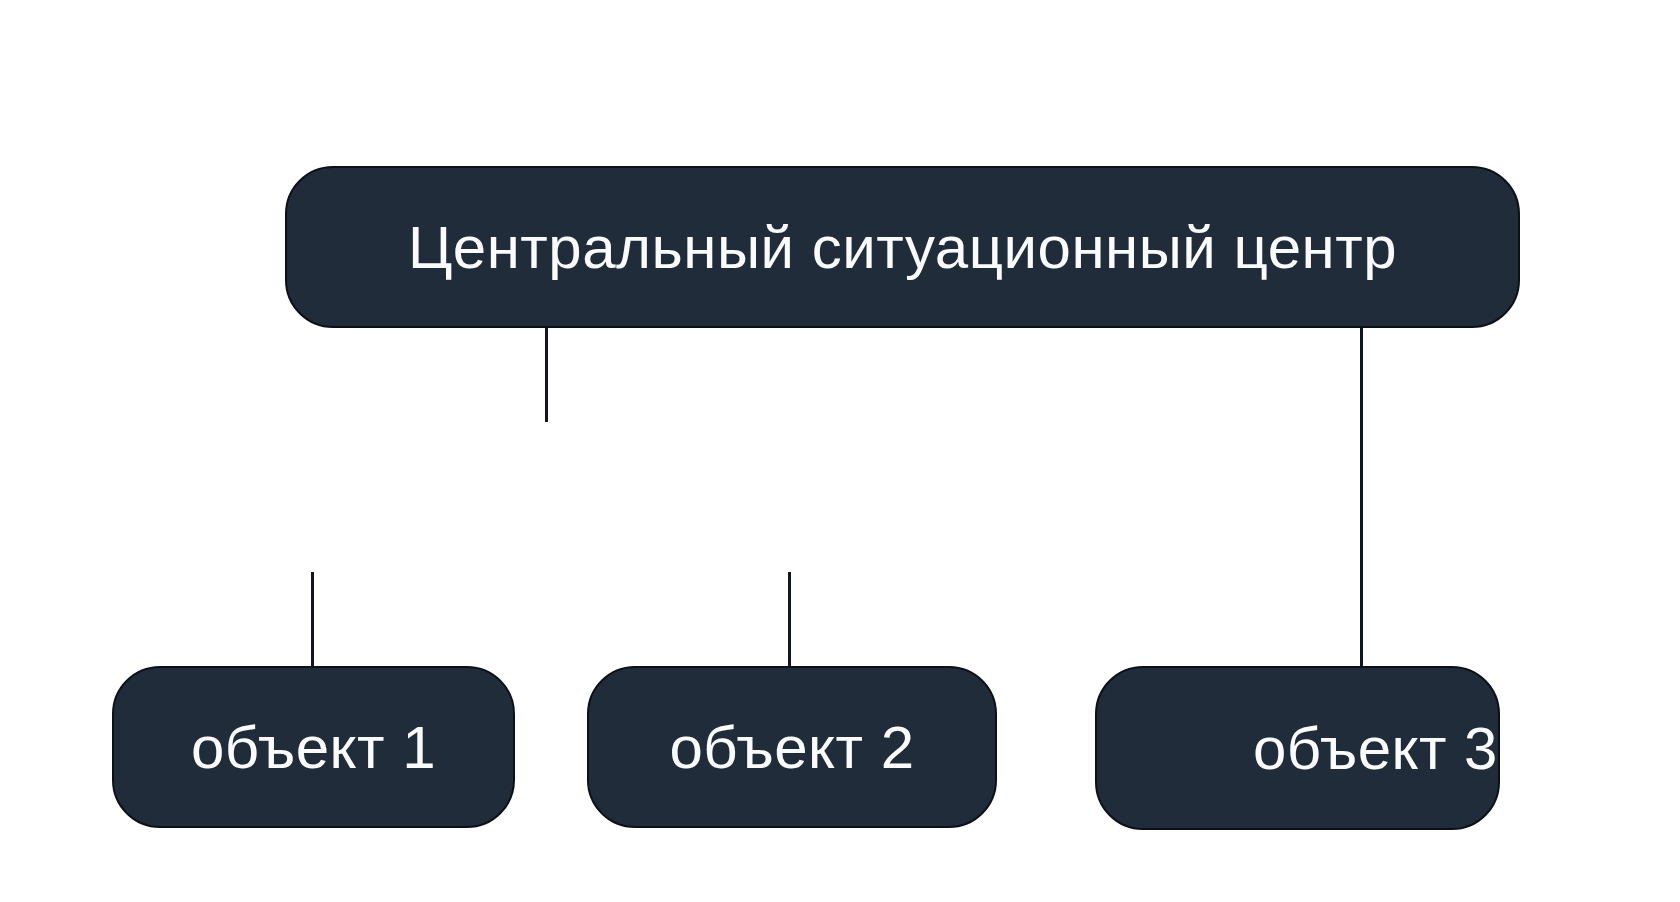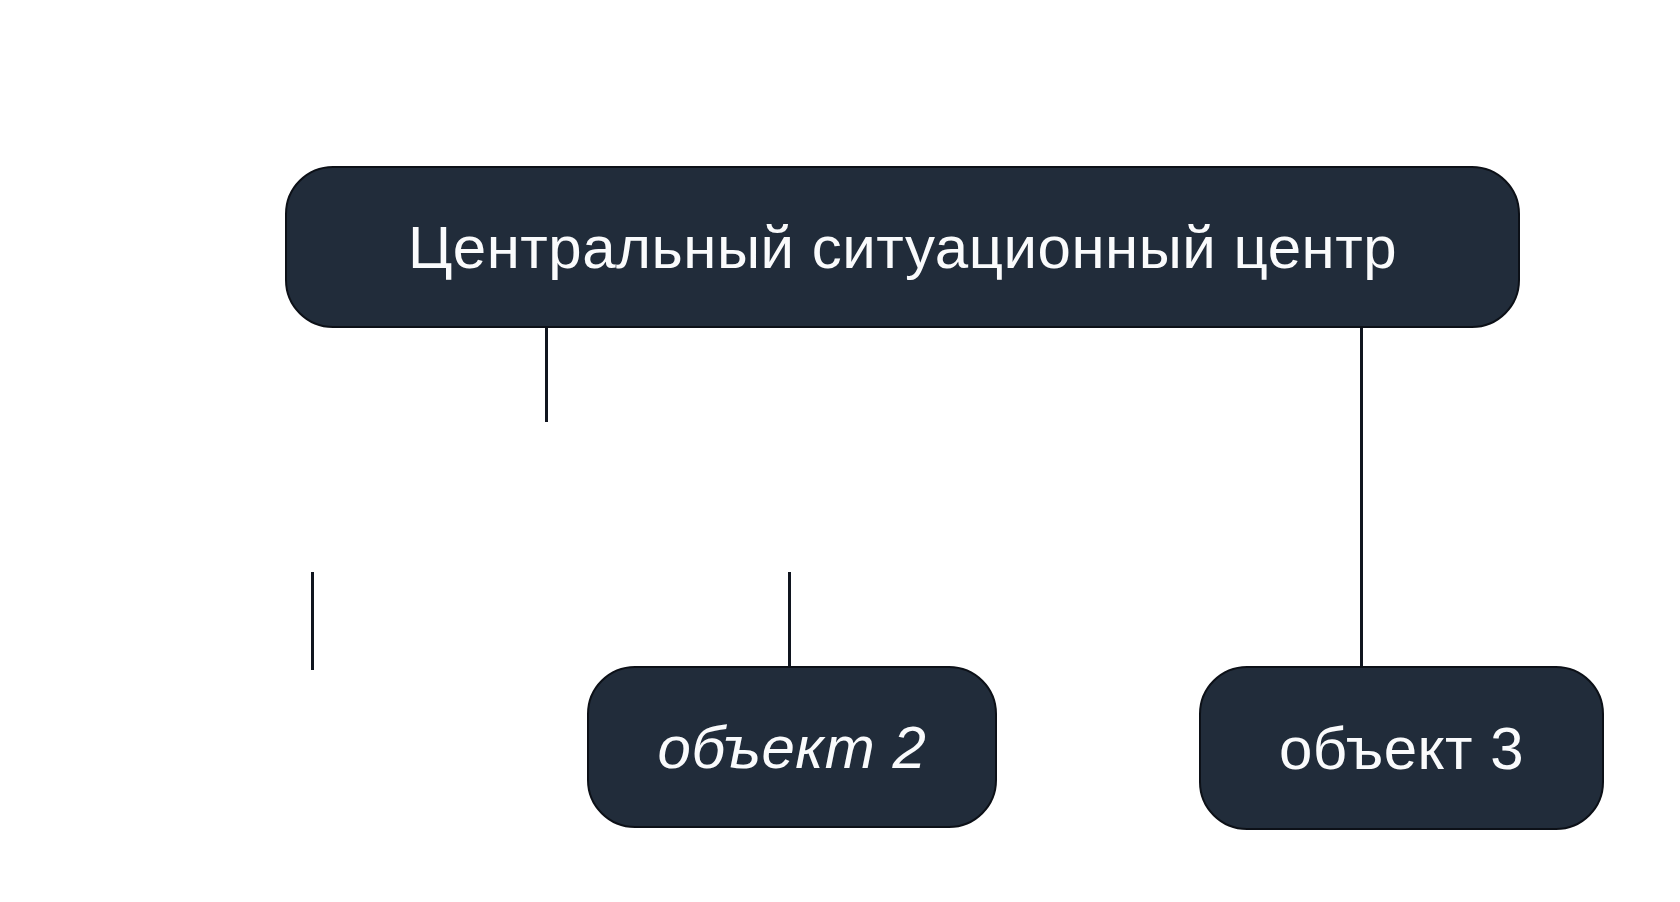--- a/index.html
+++ b/index.html
@@ -32,22 +32,22 @@
   .node span{
     color:var(--text);
     font-size:60px;
     font-weight:400;
     letter-spacing:0.5px;
     white-space:nowrap;
   }
   .node-central{left:285px;top:118px;width:1235px;height:162px;}
   .node-regional{left:226px;top:370px;width:643px;height:160px;}
   .node-object1{left:112px;top:618px;width:403px;height:162px;}
-  .node-object2{left:587px;top:618px;width:410px;height:162px;font-style:italic;}
-  .node-object3{left:1199px;top:618px;width:405px;height:164px;}
+  .node-object2{left:587px;top:618px;width:410px;height:162px;}
+  .node-object3{left:1095px;top:618px;width:405px;height:164px;justify-content:flex-end;}
   .connector{
     position:absolute;
     width:3px;
     background:var(--connector);
     z-index:1;
   }
   .connector-central-regional{left:545px;top:276px;height:98px;}
   .connector-regional-object1{left:311px;top:524px;height:98px;}
   .connector-regional-object2{left:788px;top:524px;height:98px;}
   .connector-central-object3{left:1360px;top:276px;height:346px;}
@@ -60,20 +60,23 @@
   <div class="connector connector-central-regional"></div>
   <div class="connector connector-regional-object1"></div>
   <div class="connector connector-regional-object2"></div>
   <div class="connector connector-central-object3"></div>
 
   <div class="node node-central">
     <span>Центральный ситуационный центр</span>
   </div>
 
 
+  <div class="node node-object1">
+    <span>объект 1</span>
+  </div>
 
   <div class="node node-object2">
     <span>объект 2</span>
   </div>
 
   <div class="node node-object3">
     <span>объект 3</span>
   </div>
 
 </div>

